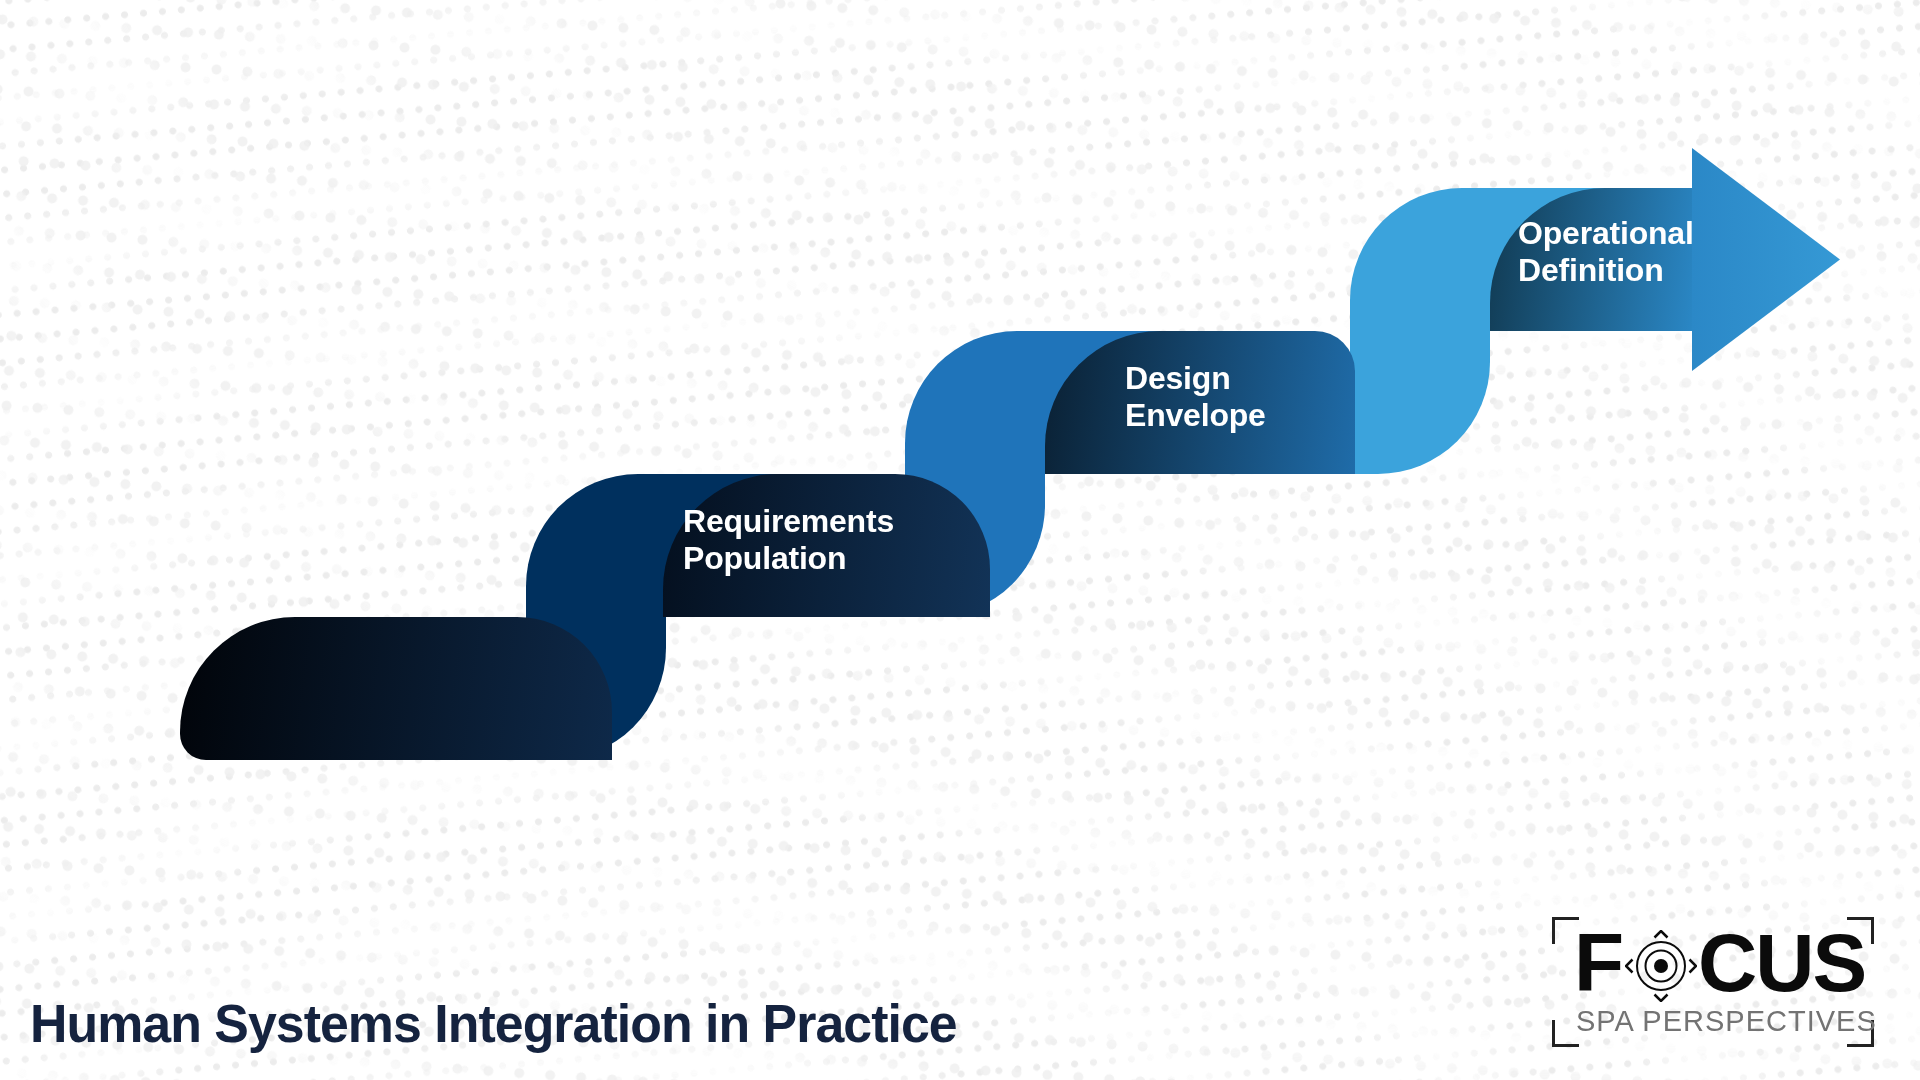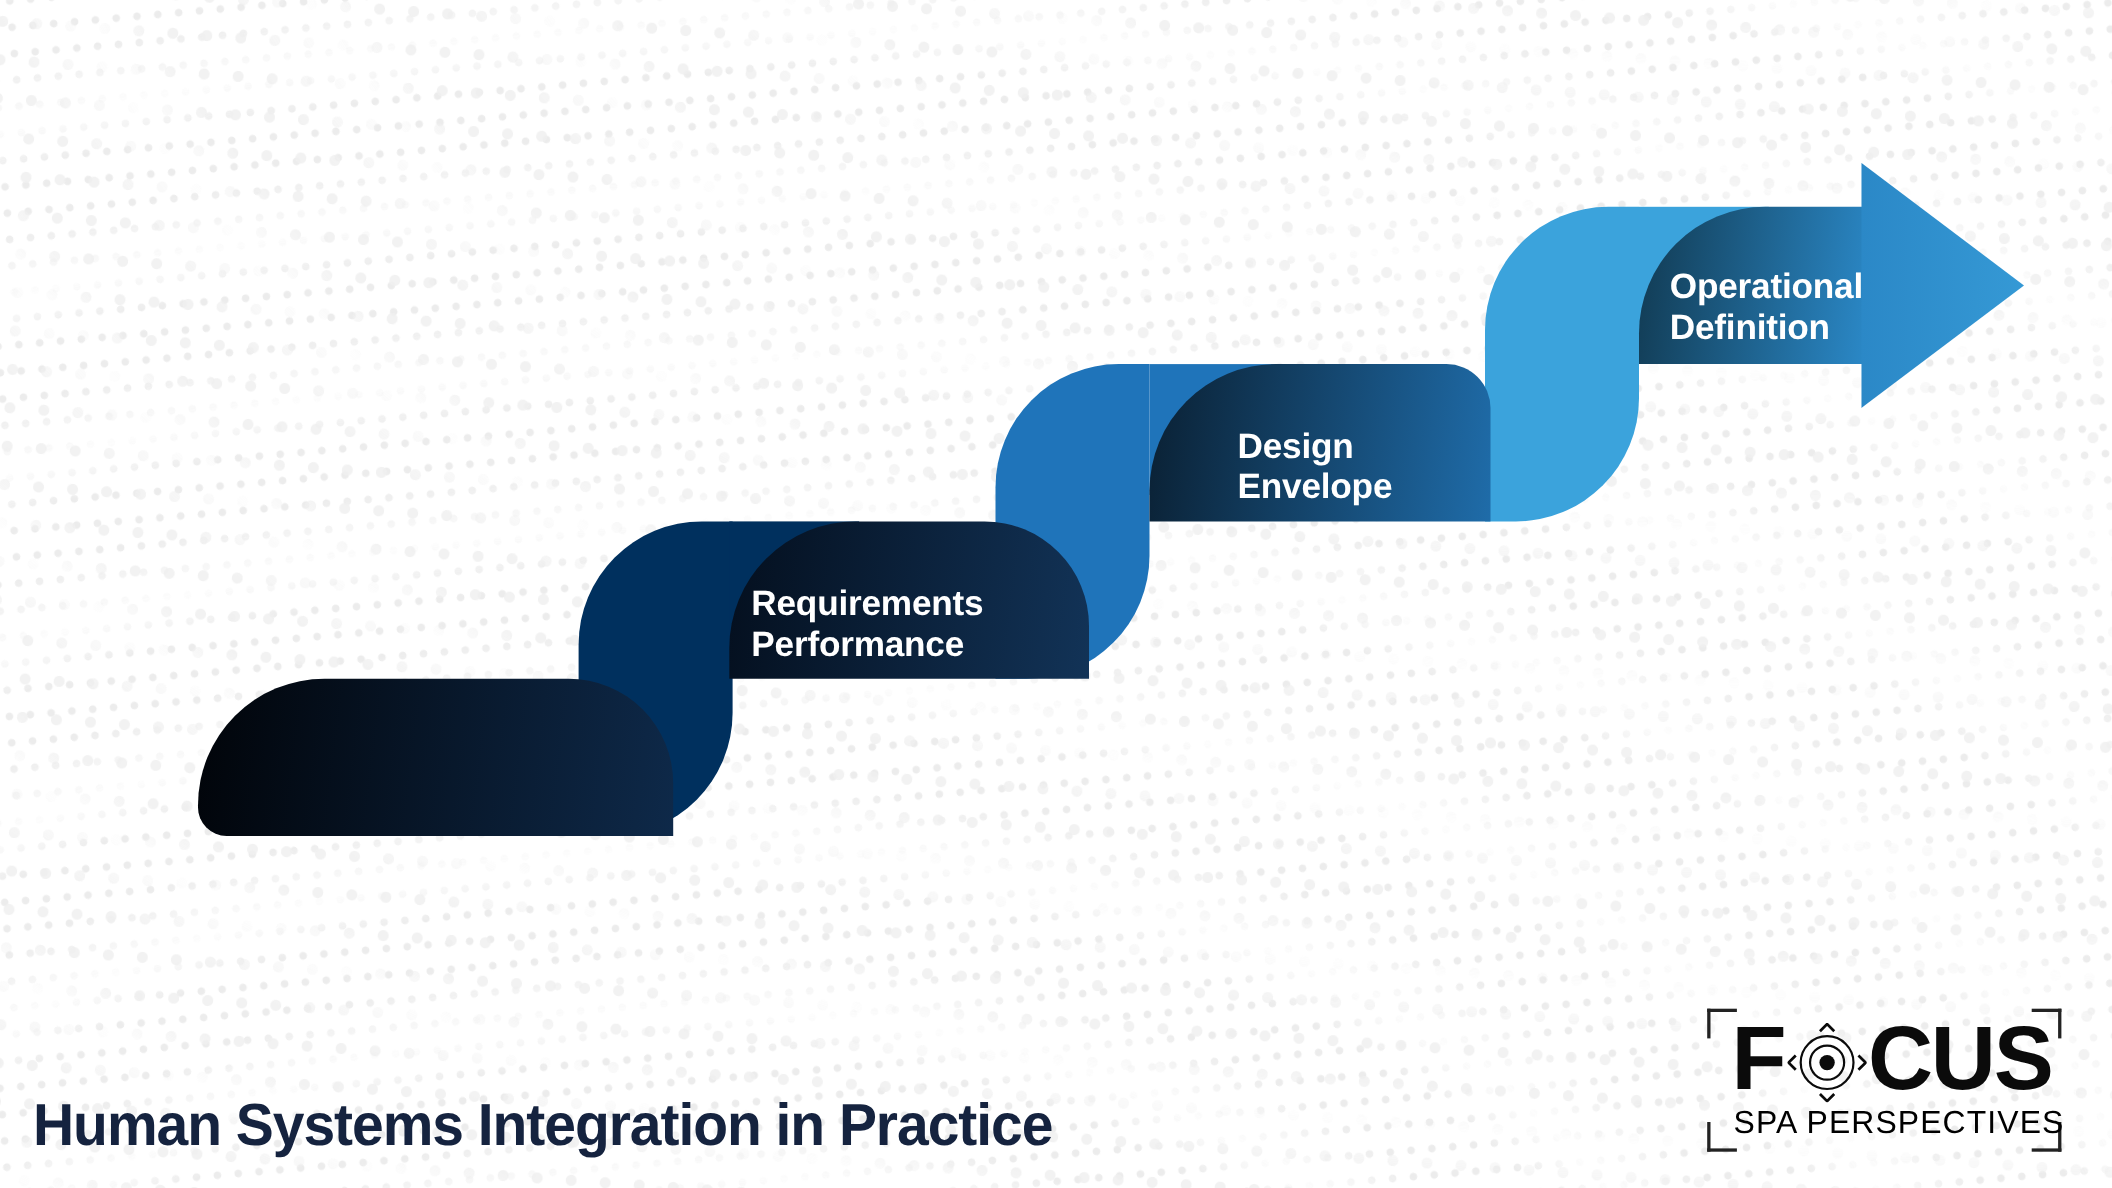--- a/index.html
+++ b/index.html
@@ -53,21 +53,21 @@
 
   .arrowhead {
     position:absolute; left:1692px; top:148px; width:148px; height:223px; z-index:2;
     background:linear-gradient(90deg,#2b88c7, #3599d5);
     -webkit-clip-path:polygon(0 0, 100% 50%, 0 100%);
     clip-path:polygon(0 0, 100% 50%, 0 100%);
   }
 
   .lbl {
     position:absolute; z-index:3; color:#ffffff; font-weight:700;
-    font-size:32px; line-height:37px; letter-spacing:-0.2px; white-space:nowrap;margin-top:27px;
+    font-size:32px; line-height:37px; letter-spacing:-0.2px; white-space:nowrap;
   }
   .l1 { left:227px;  top:651px; }
   .l2 { left:683px;  top:503px; }
   .l3 { left:1125px; top:360px; }
   .l4 { left:1518px; top:215px; }
 
   
   .title {
     position:absolute; left:30px; top:992px; z-index:3;
     font-size:54px; font-weight:700; color:#15233f; letter-spacing:-1px;
@@ -82,21 +82,21 @@
   .bk.bl { bottom:0; left:0; border-right:none; border-top:none; }
   .bk.br { bottom:0; right:0; border-left:none; border-top:none; }
   .logo-word {
     position:absolute; left:22px; top:2px; height:88px;
     display:flex; align-items:center;
     font-size:82px; font-weight:700; color:#0b0b0b; letter-spacing:-2px;
   }
   .logo-word .focus-icon { margin:6px 1px 0 3px; }
   .logo-sub {
     position:absolute; left:24px; top:88px; width:276px; text-align:center;
-    font-size:29px; font-weight:400; letter-spacing:1px; color:#000000; white-space:nowrap;
+    font-size:29px; font-weight:400; letter-spacing:1px; color:#737373; white-space:nowrap;
   }
 </style>
 </head>
 <body>
 
 <div class="dots"></div>
 <div class="dots2"></div>
 
 <div class="riser r1"></div>
 <div class="filler f1"></div>
@@ -108,21 +108,21 @@
 <div class="tread t1"></div>
 <div class="tread t2"></div>
 <div class="tread t3"></div>
 <div class="tread t4"></div>
 <div class="arrowhead"></div>
 
 <div class="lbl l1">
 </div>
 <div class="lbl l2">
   <div>Requirements</div>
-  <div>Performance</div>
+  <div>Population</div>
 </div>
 <div class="lbl l3">
   <div>Design</div>
   <div>Envelope</div>
 </div>
 <div class="lbl l4">
   <div>Operational</div>
   <div>Definition</div>
 </div>
 

